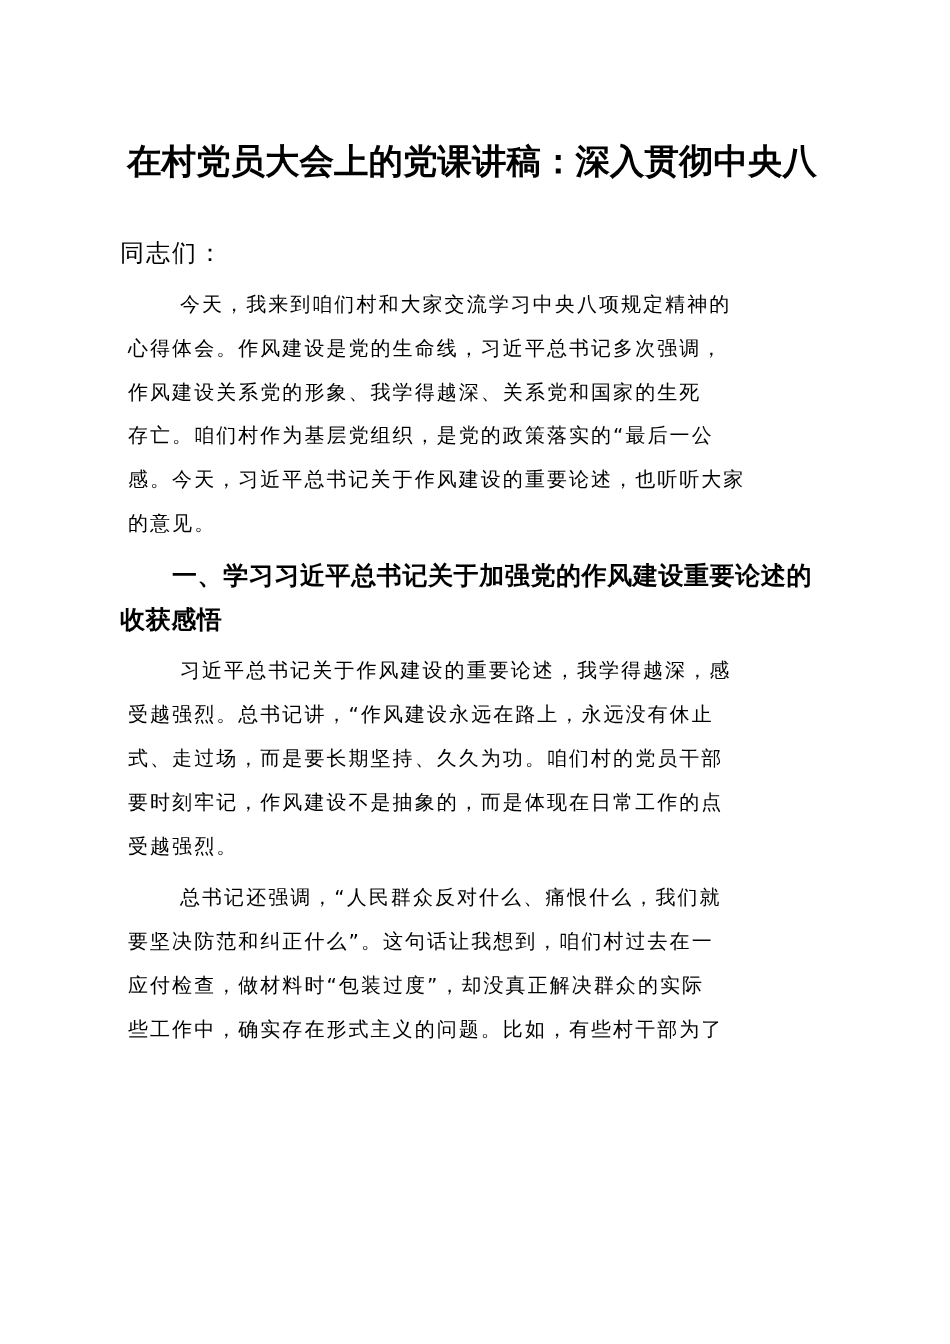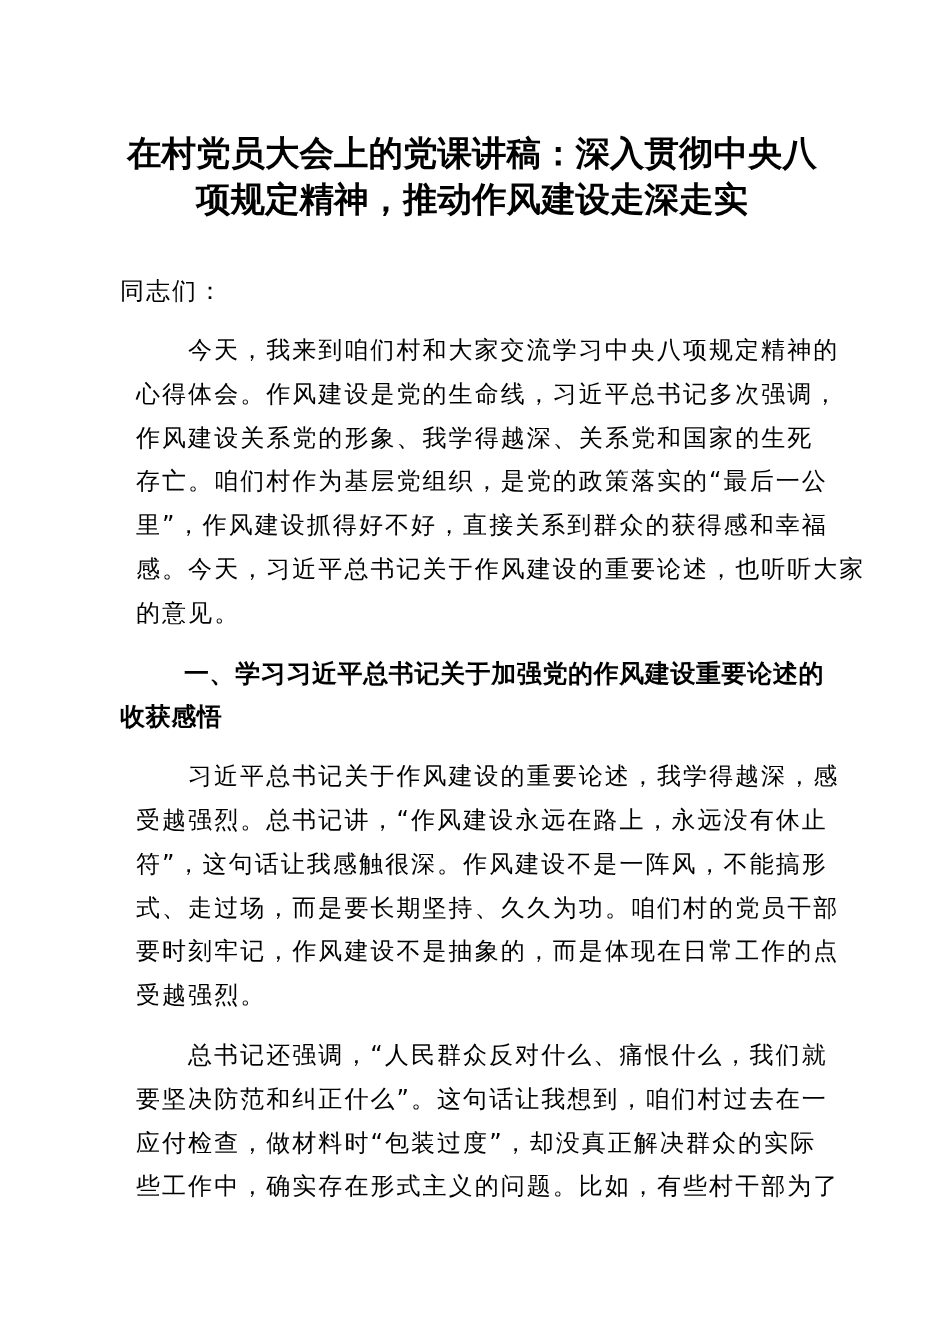--- a/index.html
+++ b/index.html
@@ -19,96 +19,92 @@
       left: 120px;
       top: 130px;
       width: 704px;
     }
     .title {
       font-family: "DejaVu Serif", "Liberation Serif", serif;
       font-weight: bold;
       font-size: 34.5px;
       line-height: 46px;
       text-align: center;
-      margin: 0 -6px 0 -6px;
+      margin: 8px -6px 0 -6px;
       letter-spacing: 0px;
     }
     .title-line {
       display: block;
       white-space: nowrap;
     }
     .salutation {
       margin-top: 47px;
       font-family: "DejaVu Sans", "Liberation Sans", sans-serif;
       font-size: 24px;
       line-height: 44px;
       letter-spacing: 2px;
     }
     .para {
       font-family: "DejaVu Sans", "Liberation Sans", sans-serif;
-      font-size: 24px;
+      font-size: 20px;
       line-height: 43.8px;
       letter-spacing: 2.05px;
       text-indent: 52px;
       text-align: justify;
-      margin: 16px;
+      margin: 8px;
       word-break: break-all;
     }
     .para-line {
       display: block;
       white-space: nowrap;
       height: 43.8px;
     }
     .para-line.first {
       padding-left: 52px;
     }
     .heading {
       font-family: "DejaVu Sans", "Liberation Sans", sans-serif;
       font-weight: bold;
       font-size: 25px;
       line-height: 43.8px;
       letter-spacing: 0.6px;
       margin: 0;
     }
     .heading .para-line.first {
       padding-left: 52px;
-      text-align: right;
     }
   </style>
 </head>
 <body>
 
 <div class="page">
 
   <h1 class="title">
     <span class="title-line">在村党员大会上的党课讲稿：深入贯彻中央八</span>
-    <span class="title-line">项规定精神，推动作风建设走深走实</span>
   </h1>
 
   <div class="salutation">同志们：</div>
 
   <div class="para" style="text-indent:0">
     <span class="para-line first">今天，我来到咱们村和大家交流学习中央八项规定精神的</span>
     <span class="para-line">心得体会。作风建设是党的生命线，习近平总书记多次强调，</span>
     <span class="para-line">作风建设关系党的形象、我学得越深、关系党和国家的生死</span>
     <span class="para-line">存亡。咱们村作为基层党组织，是党的政策落实的“最后一公</span>
-    <span class="para-line">里”，作风建设抓得好不好，直接关系到群众的获得感和幸福</span>
     <span class="para-line">感。今天，习近平总书记关于作风建设的重要论述，也听听大家</span>
     <span class="para-line">的意见。</span>
   </div>
 
   <div class="heading">
     <span class="para-line first">一、学习习近平总书记关于加强党的作风建设重要论述的</span>
     <span class="para-line">收获感悟</span>
   </div>
 
   <div class="para" style="text-indent:0">
     <span class="para-line first">习近平总书记关于作风建设的重要论述，我学得越深，感</span>
     <span class="para-line">受越强烈。总书记讲，“作风建设永远在路上，永远没有休止</span>
-    <span class="para-line">符”，这句话让我感触很深。作风建设不是一阵风，不能搞形</span>
     <span class="para-line">式、走过场，而是要长期坚持、久久为功。咱们村的党员干部</span>
     <span class="para-line">要时刻牢记，作风建设不是抽象的，而是体现在日常工作的点</span>
     <span class="para-line">受越强烈。</span>
   </div>
 
   <div class="para" style="text-indent:0">
     <span class="para-line first">总书记还强调，“人民群众反对什么、痛恨什么，我们就</span>
     <span class="para-line">要坚决防范和纠正什么”。这句话让我想到，咱们村过去在一</span>
     <span class="para-line">应付检查，做材料时“包装过度”，却没真正解决群众的实际</span>
     <span class="para-line">些工作中，确实存在形式主义的问题。比如，有些村干部为了</span>

